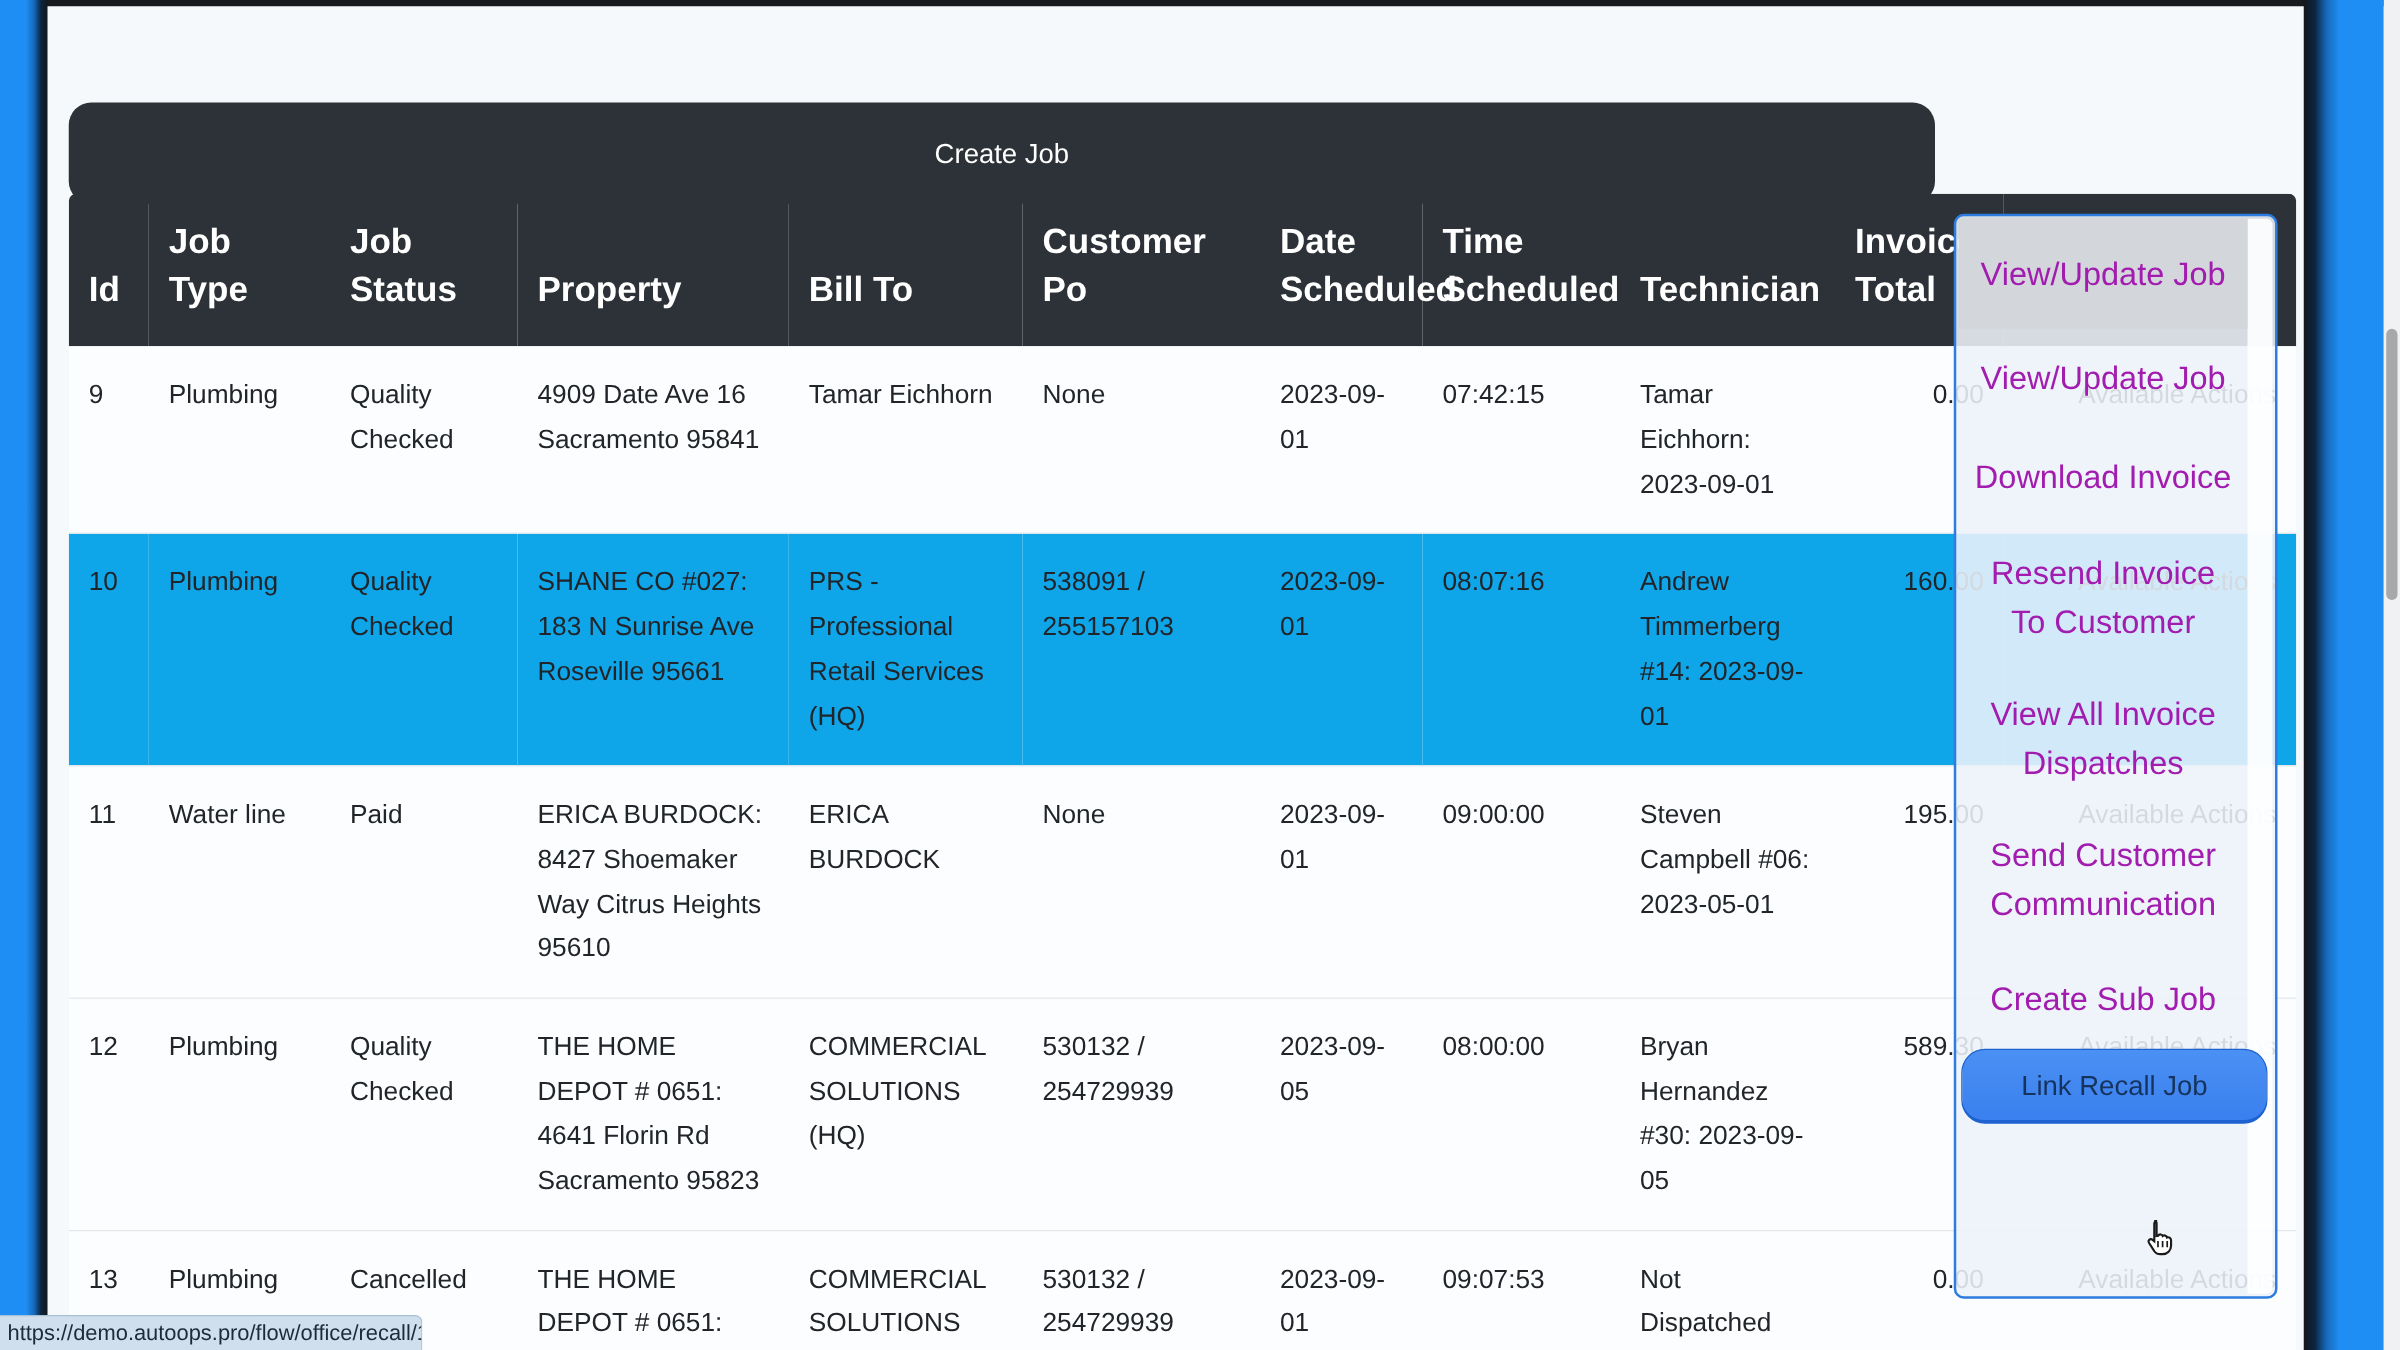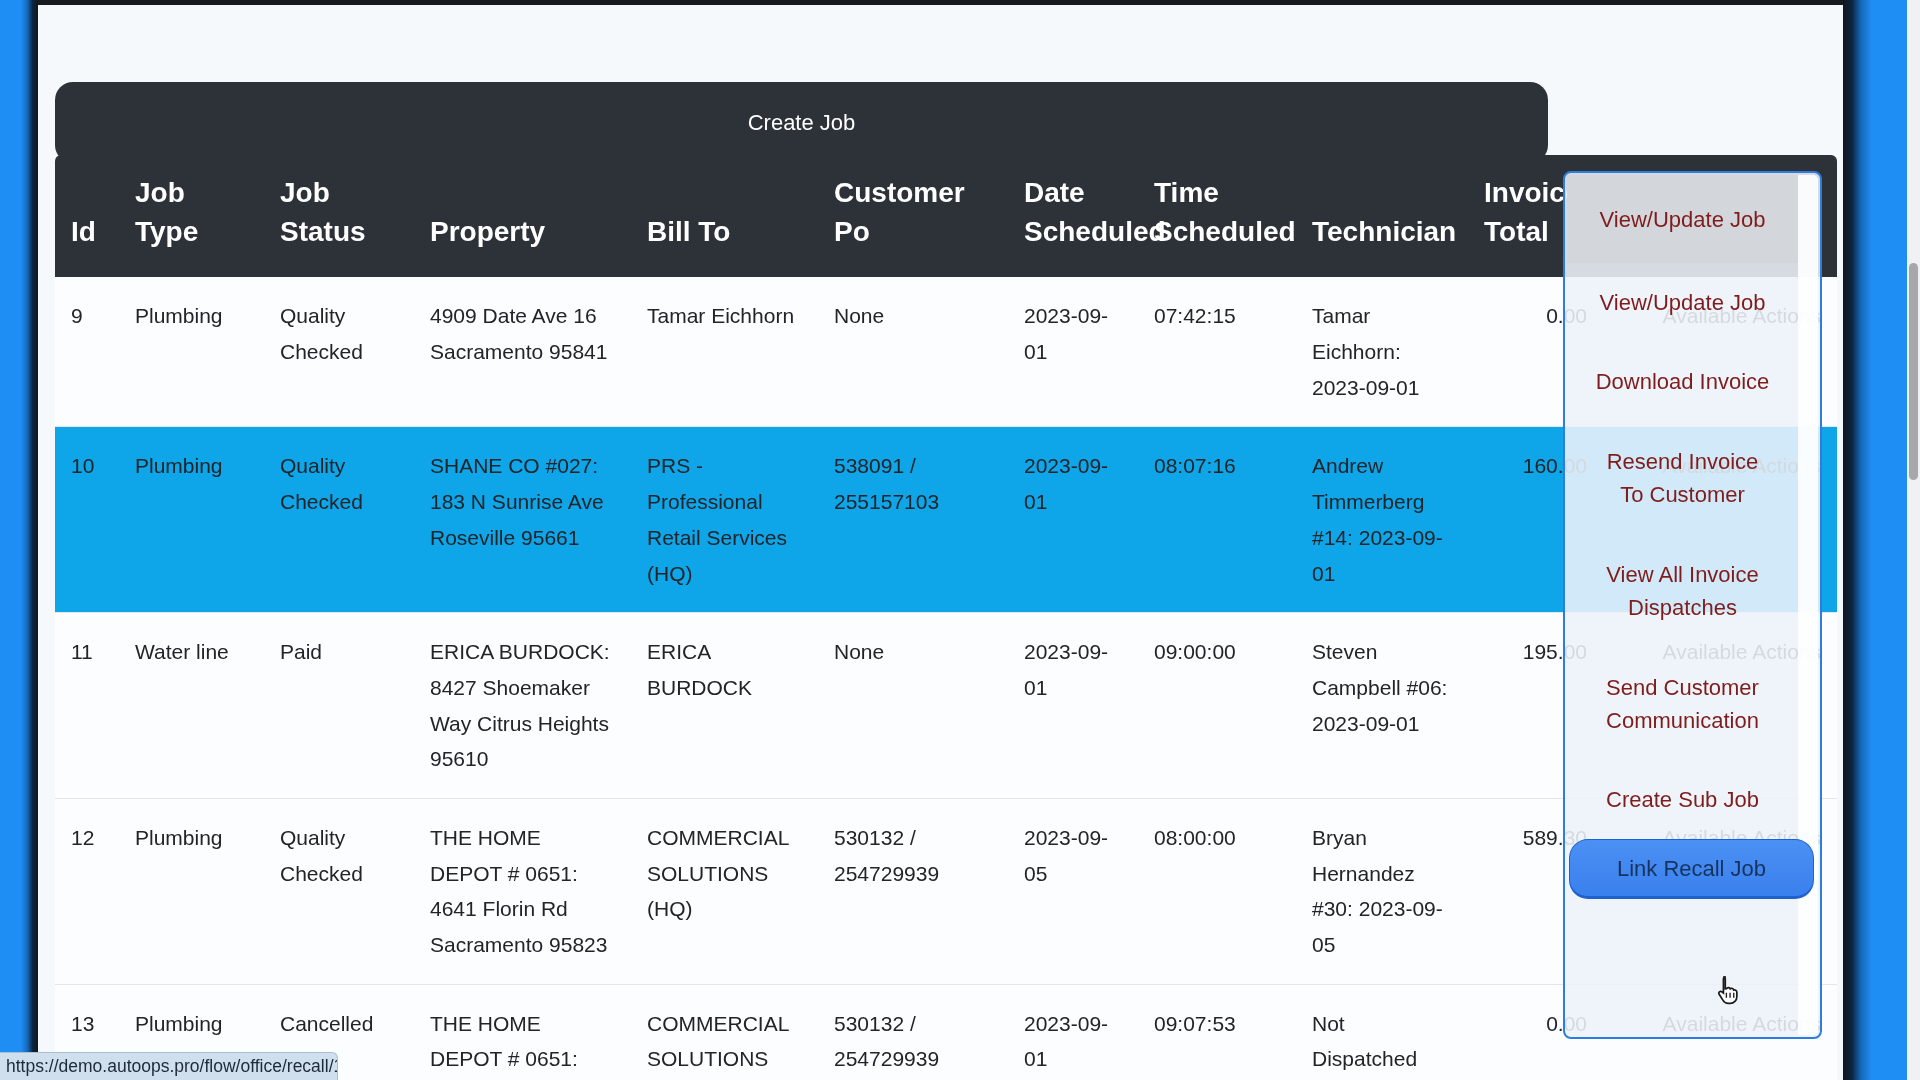--- a/index.html
+++ b/index.html
@@ -38,21 +38,21 @@
   tbody tr.highlight { background:#0ea5e9; }
   td.num { text-align:right; }
   td.actions-cell { text-align:right; color:#23272c; }
 
   
   .menu { position:absolute; left:1563px; top:171px; width:259px; height:868px; z-index:10;
           border:2px solid #2e7ce0; border-radius:8px; background:rgba(237,243,249,0.88); }
   .menu-gutter { position:absolute; top:2px; bottom:2px; right:2px; width:20px; background:rgba(253,254,255,0.92); border-radius:0 5px 5px 0; }
   .menu-items { position:absolute; left:2px; right:22px; top:2px; bottom:2px; display:flex; flex-direction:column; }
   .menu-item { display:flex; align-items:center; justify-content:center; text-align:center;
-               font-size:22px; color:#7f1d1d; white-space:pre-line; line-height:1.5; cursor:pointer; }
+               font-size:26px; color:#a21caf; white-space:pre-line; line-height:1.5; cursor:pointer; }
   .menu-item.one-line { height:79px; }
   .menu-item.two-line { height:113px; }
   .menu-item.active-gray { height:88px; background:#d3d6db; }
   .menu-item.primary { height:60px; margin:0 -16px 27px 2px; margin-top:0;
                background:linear-gradient(180deg,#4b90f3,#3a80ee); border:1.5px solid #1d62cf; border-bottom-width:3px;
                border-radius:19px; color:#16335e; font-size:22px; }
 
   
   .cursor { position:absolute; left:1712px; top:975px; width:30px; height:32px; z-index:20; pointer-events:none; }
 
@@ -141,21 +141,21 @@
           </tr>
           <tr>
             <td>11</td>
             <td>Water line</td>
             <td>Paid</td>
             <td>ERICA BURDOCK: 8427 Shoemaker Way Citrus Heights 95610</td>
             <td>ERICA BURDOCK</td>
             <td>None</td>
             <td>2023-09-01</td>
             <td>09:00:00</td>
-            <td>Steven Campbell #06: 2023-09-01</td>
+            <td>Steven Campbell #06: 2023-05-01</td>
             <td class="num">195.00</td>
             <td class="actions-cell">Available Actions</td>
           </tr>
           <tr>
             <td>12</td>
             <td>Plumbing</td>
             <td>Quality Checked</td>
             <td>THE HOME DEPOT # 0651: 4641 Florin Rd Sacramento 95823</td>
             <td>COMMERCIAL SOLUTIONS (HQ)</td>
             <td>530132 / 254729939</td>

